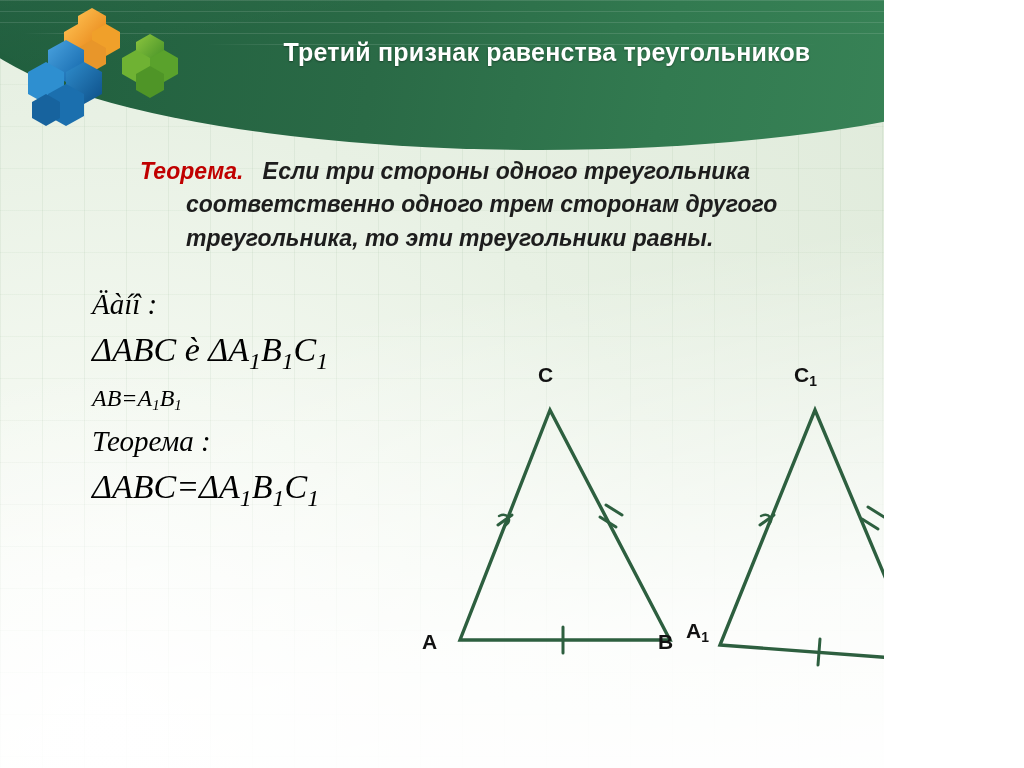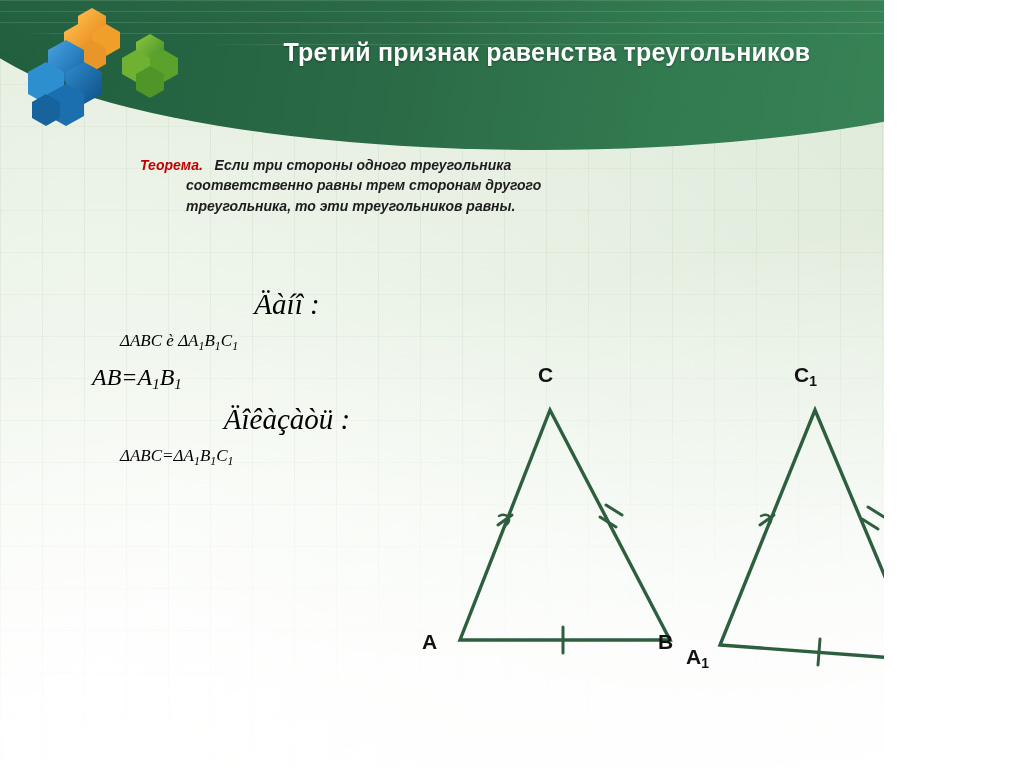--- a/index.html
+++ b/index.html
@@ -53,36 +53,36 @@
     color:#ffffff;font-size:25px;font-weight:bold;letter-spacing:0.2px;
     text-shadow:0 1px 2px rgba(0,0,0,0.35);
     padding-left:70px;box-sizing:border-box;
   }
   
   .logo{position:absolute;left:8px;top:2px;width:190px;height:150px;}
 
   
   .theorem{
     position:absolute;left:140px;top:155px;width:720px;
-    font-size:14px;font-weight:bold;font-style:italic;color:#1d1d1d;
+    font-size:23px;font-weight:bold;font-style:italic;color:#1d1d1d;
     line-height:1.45;
   }
   .theorem .word{color:#c00000;}
   .theorem .ln{display:block;text-indent:0;}
   .theorem .ind{display:block;padding-left:46px;}
 
   
   .given{
     position:absolute;left:92px;top:288px;width:390px;
     font-family:"Liberation Serif", serif;
     color:#000;font-style:italic;
   }
   .given .row{display:block;margin-bottom:10px;white-space:nowrap;}
-  .r-head{font-size:29px;font-style:italic;text-align:center;}
-  .r-big{font-size:17px;margin-left:28px;}
+  .r-head{font-size:29px;font-style:italic;}
+  .r-big{font-size:34px;}
   .r-mid{font-size:24px;font-family:Liberation Serif, serif;}
   sub{font-size:0.62em;vertical-align:-0.30em;font-style:italic;}
   .sub-lg{font-size:0.70em;vertical-align:-0.34em;}
 
   
   .figure{position:absolute;left:400px;top:355px;width:600px;height:330px;}
   .lbl{
     position:absolute;font-weight:bold;font-size:21px;color:#111;
     font-family:"Liberation Sans", sans-serif;white-space:nowrap;
   }
@@ -145,42 +145,42 @@
       <polygon points="24,100 38,92 52,100 52,116 38,124 24,116" fill="#17639e"></polygon>
     </g>
   </svg>
 
   <div class="theorem">
     <span class="ln">
       <span class="word">Теорема.</span>
       &nbsp;
       <span>Если три стороны одного треугольника</span>
     </span>
-    <span class="ind">соответственно равны трем сторонам другого</span>
-    <span class="ind">треугольника, то эти треугольников равны.</span>
+    <span class="ind">соответственно одного трем сторонам другого</span>
+    <span class="ind">треугольника, то эти треугольники равны.</span>
   </div>
 
   <div class="given">
     <span class="row r-head">
       <span>Äàíî</span>
       <span>:</span>
     </span>
 
     <span class="row r-big">
       <span>ΔABC è ΔA</span><sub class="sub-lg">1</sub><span>B</span><sub class="sub-lg">1</sub><span>C</span><sub class="sub-lg">1</sub>
     </span>
 
     <span class="row r-mid">
       <span>AB=A</span><sub>1</sub><span>B</span><sub>1</sub>
     </span>
 
 
 
     <span class="row r-head">
-      <span>Äîêàçàòü</span>
+      <span>Теорема</span>
       <span>:</span>
     </span>
 
     <span class="row r-big">
       <span>ΔABC=ΔA</span><sub class="sub-lg">1</sub><span>B</span><sub class="sub-lg">1</sub><span>C</span><sub class="sub-lg">1</sub>
     </span>
   </div>
 
   <div class="figure">
     <svg width="600" height="330" viewBox="0 0 600 330">
@@ -210,20 +210,20 @@
 
     
     <div class="lbl" style="left:138px;top:8px;">C</div>
     <div class="lbl" style="left:22px;top:275px;">A</div>
     <div class="lbl" style="left:258px;top:275px;">B</div>
 
     
     <div class="lbl" style="left:394px;top:8px;">
       <span>C</span><sub>1</sub>
     </div>
-    <div class="lbl" style="left:286px;top:290px;">
+    <div class="lbl" style="left:286px;top:264px;">
       <span>A</span><sub>1</sub>
     </div>
     <div class="lbl" style="left:512px;top:289px;">
       <span>B</span><sub>1</sub>
     </div>
   </div>
 </div>
 
 </body></html>

